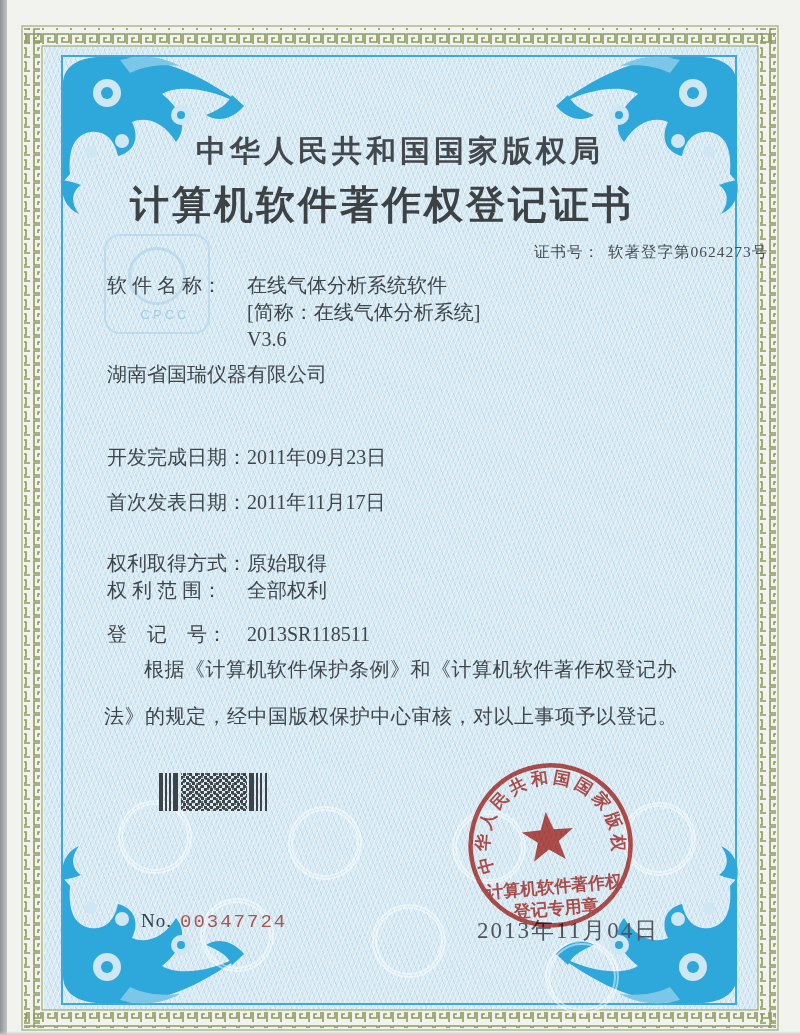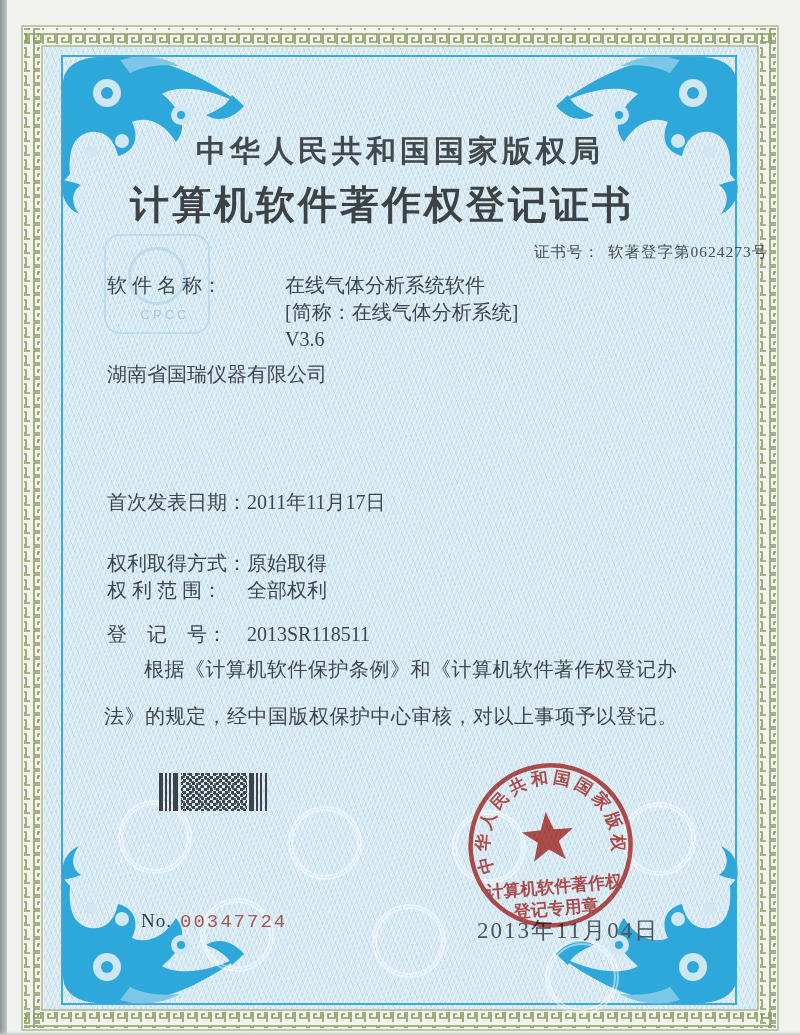--- a/index.html
+++ b/index.html
@@ -35,21 +35,21 @@
       font-size:30px;font-weight:600;letter-spacing:4px;color:#43484c;}
   .doc-title{position:absolute;left:0;top:178px;width:764px;text-align:center;
       font-size:39px;font-weight:700;letter-spacing:3px;color:#3d4245;}
   .cert-no{position:absolute;left:487px;top:242px;font-size:15.5px;color:#474d51;
       letter-spacing:1px;margin-left:47px;}
   .cert-no .lbl{margin-right:8px;}
   .field{position:absolute;left:107px;font-size:20px;display:flex;}
   .flabel{display:inline-block;width:140px;flex:0 0 140px;color:#3f464b;}
   .fvals{display:flex;flex-direction:column;line-height:27px;}
   .fval-line{white-space:nowrap;}
-  .r1{top:272px;line-height:27px;gap:38px;}
+  .r1{top:272px;line-height:27px;}
   .r2{top:361px;}
   .r3{top:444px;}
   .r4{top:489px;}
   .r5{top:533px;margin-top:17px;}
   .r6{top:577px;}
   .r7{top:621px;}
   .statement{position:absolute;left:104px;top:646px;width:612px;font-size:20px;
       line-height:47px;text-indent:2em;letter-spacing:.5px;color:#3f464b;margin:0;}
   .barcode{position:absolute;left:159px;top:773px;width:112px;height:38px;}
   .serial{position:absolute;left:141px;top:910px;font-size:19px;}
@@ -138,20 +138,26 @@
         <span class="fval-line">V3.6</span>
       </span>
     </div>
 
     <div class="field r2">
       <span class="fvals">
           <span class="fval-line">湖南省国瑞仪器有限公司</span>
         </span>
     </div>
 
+    <div class="field r3">
+      <span class="flabel">开发完成日期：</span>
+      <span class="fvals">
+          <span class="fval-line">2011年09月23日</span>
+        </span>
+    </div>
 
     <div class="field r4">
       <span class="flabel">首次发表日期：</span>
       <span class="fvals">
           <span class="fval-line">2011年11月17日</span>
         </span>
     </div>
 
     <div class="field r5">
       <span class="flabel">权利取得方式：</span>

